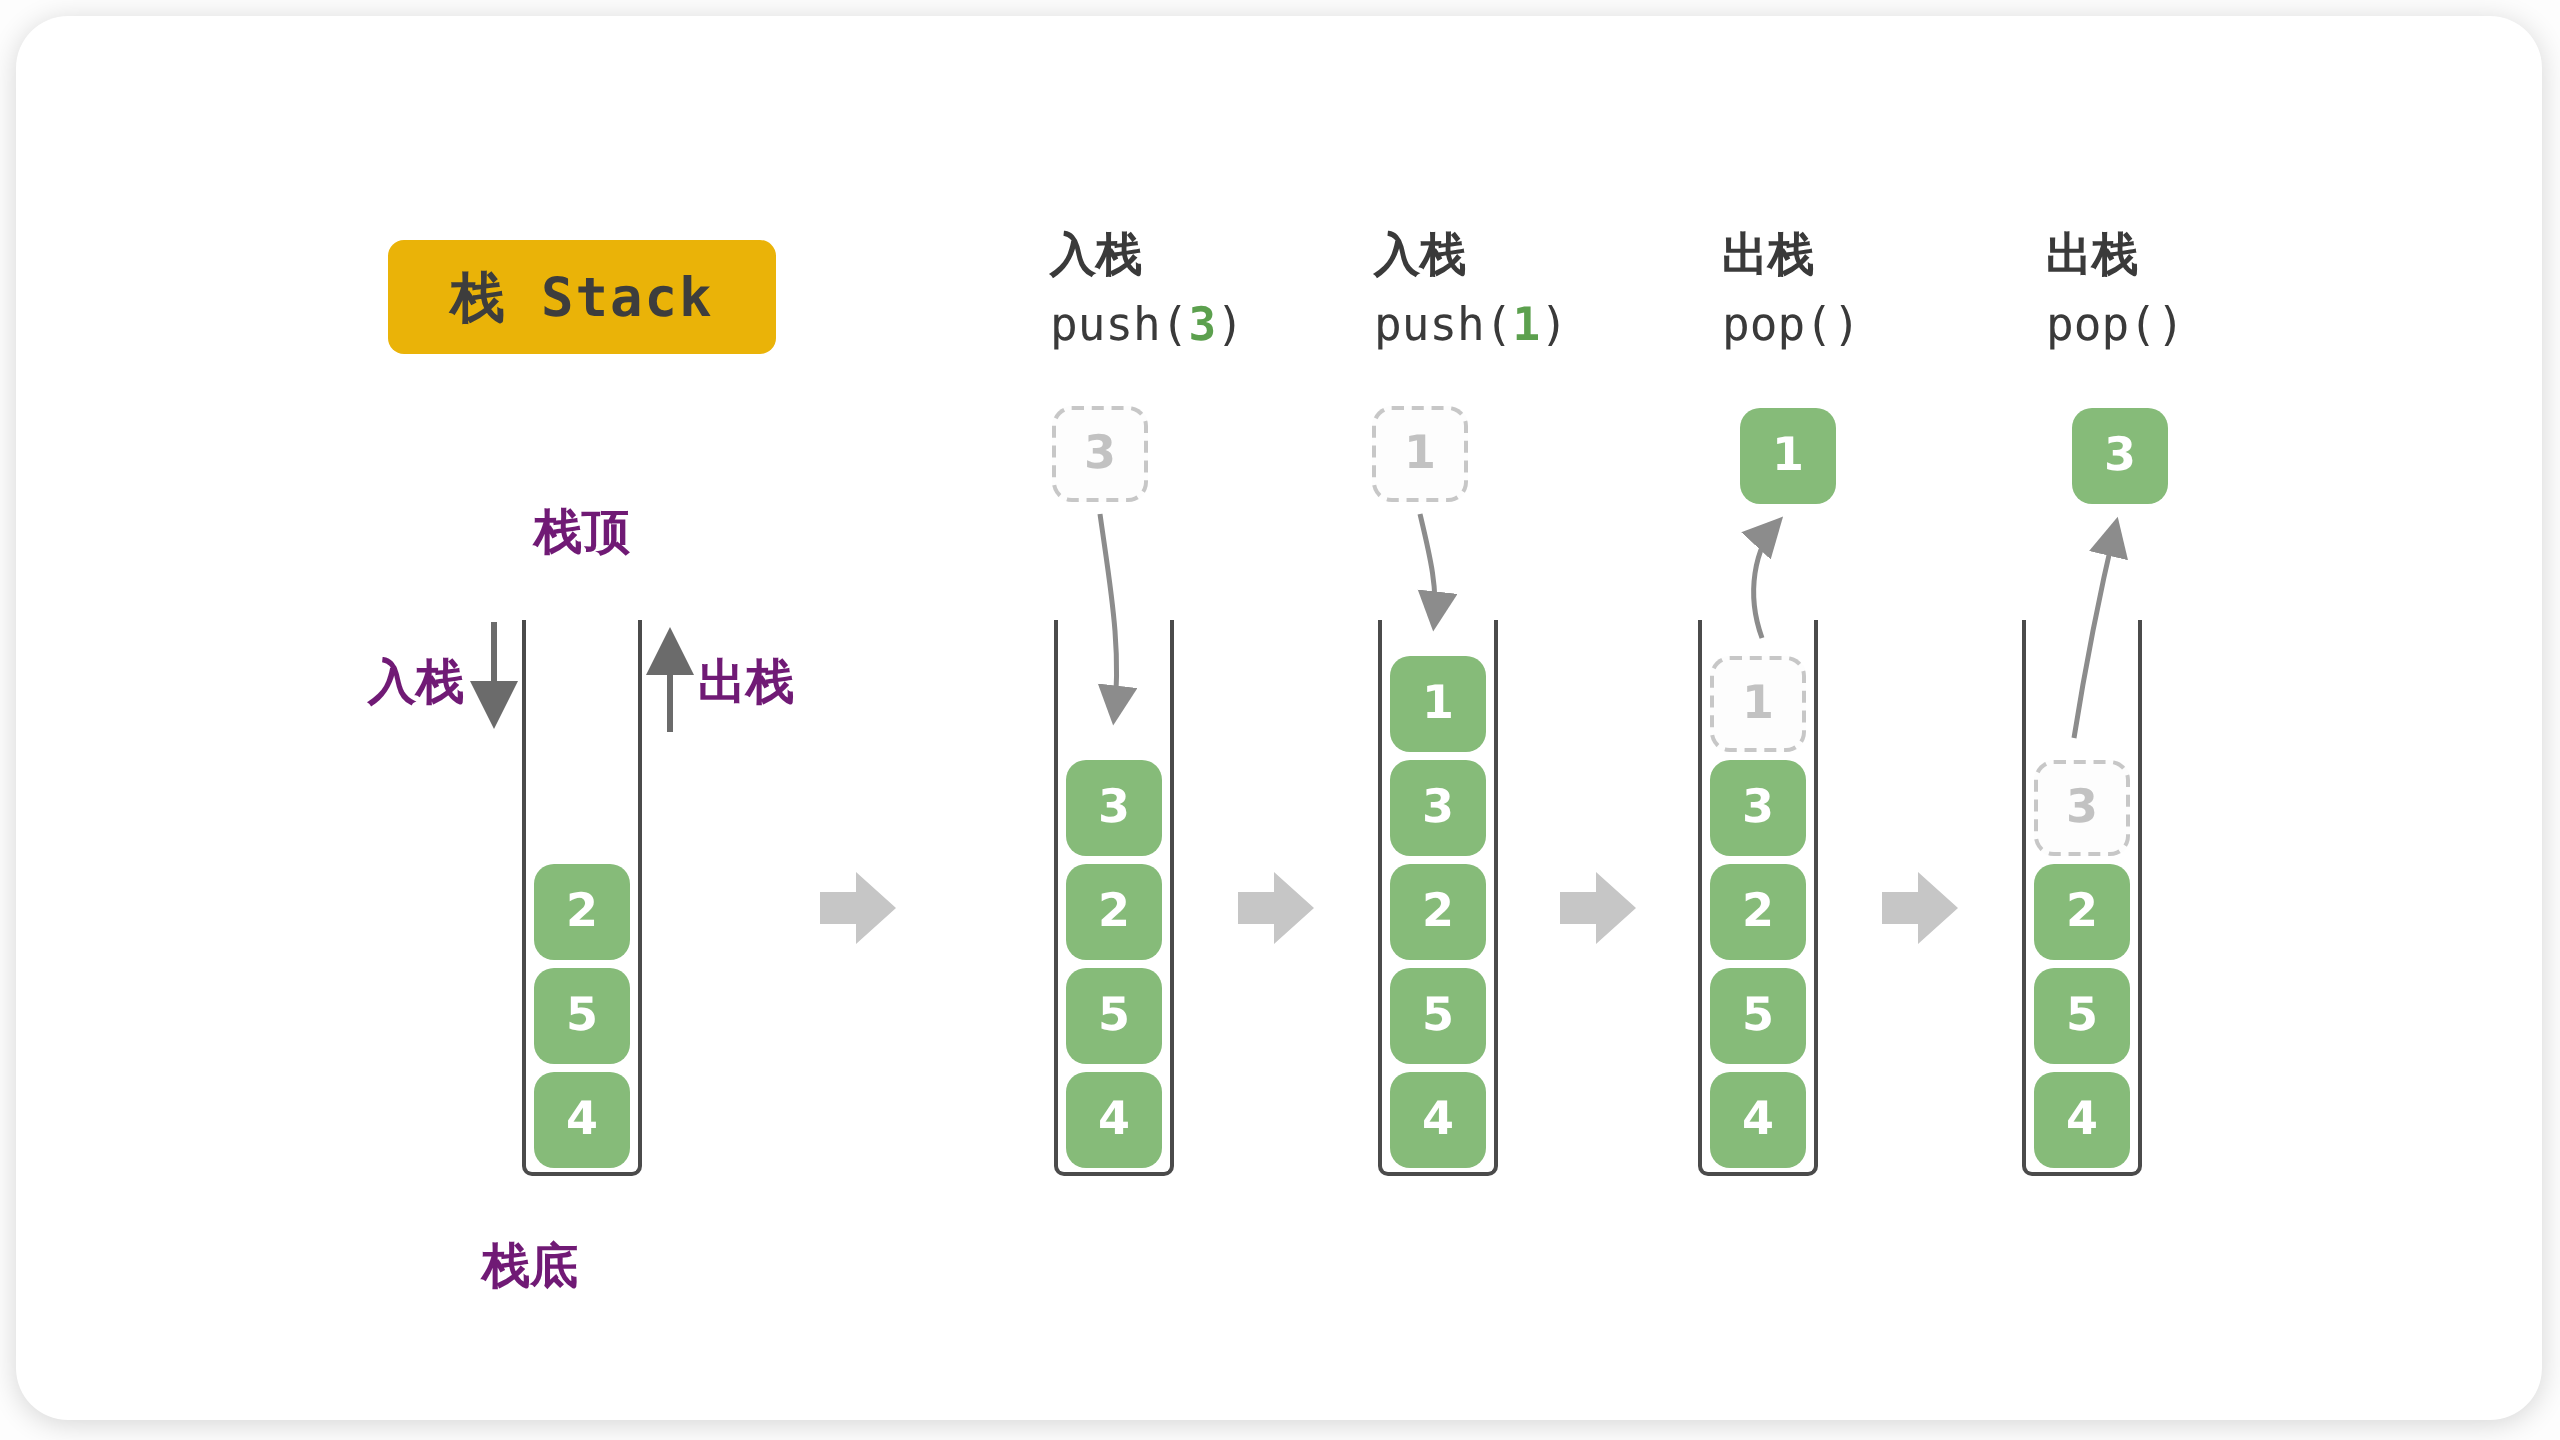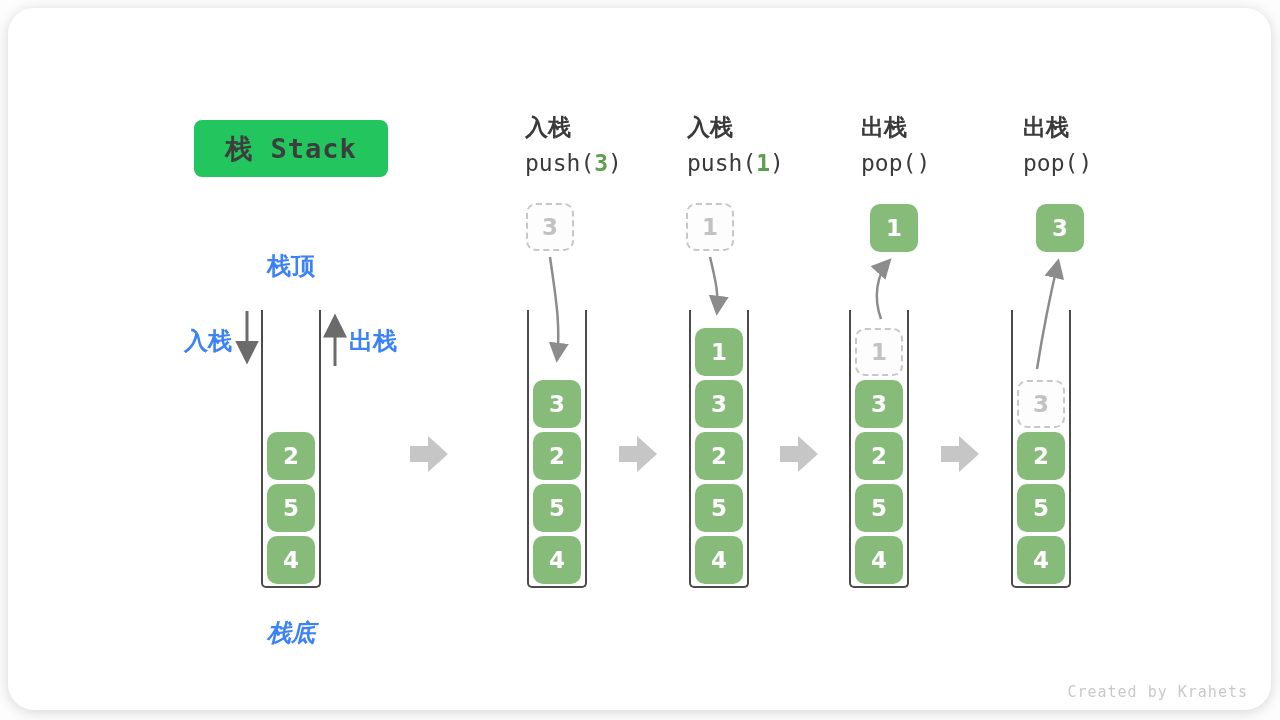--- a/index.html
+++ b/index.html
@@ -5,27 +5,27 @@
   html,body { margin:0; padding:0; background:#fdfdfd; }
   body { width:1280px; height:720px; position:relative; font-family:"DejaVu Sans", sans-serif; }
   .card {
     position:absolute; left:8px; top:8px; width:1263px; height:702px;
     background:#ffffff; border-radius:26px;
     box-shadow:0 2px 14px rgba(0,0,0,0.16);
     overflow:hidden;
   }
   .title-box {
     position:absolute; left:186px; top:112px; width:194px; height:57px;
-    background:#22c55e; border-radius:8px;
+    background:#eab308; border-radius:8px;
     display:flex; align-items:center; justify-content:center;
     font:700 27px "DejaVu Sans Mono", monospace; color:#3d3d3d; letter-spacing:1px;text-align:right;
   }
-  .label { position:absolute; font:700 24px "DejaVu Sans", sans-serif; color:#3b82f6; }
+  .label { position:absolute; font:700 24px "DejaVu Sans", sans-serif; color:#701a75; }
   #label-top    { left:233px; top:242px; width:100px; text-align:center; }
-  #label-bottom { left:233px; top:609px; width:100px; text-align:center;font-style:italic; }
+  #label-bottom { left:233px; top:609px; width:100px; text-align:left; }
   #label-push   { left:138px; top:317px; width:86px; text-align:right; }
   #label-pop    { left:341px; top:317px; width:86px; text-align:left; }
 
   .step-header { position:absolute; top:104px; }
   .step-header .op   { font:700 23px "DejaVu Sans", sans-serif; color:#3a3a3a; }
   .step-header .code { margin-top:7px; font:400 23px "DejaVu Sans Mono", monospace; color:#3a3a3a; white-space:nowrap;text-align:right; }
   .step-header .code .arg { color:#5ca04e; font-weight:700; }
   .h2 { left:517px; } .h3 { left:679px; } .h4 { left:853px; } .h5 { left:1015px; }
 
   .well {
@@ -139,14 +139,13 @@
     <path d="M702,249 C707,270 711,286 709,304" fill="none" stroke="#8c8c8c" stroke-width="2.5" marker-end="url(#ah-curve)"></path>
     <path d="M873,311 C865,289 869,266 881,253" fill="none" stroke="#8c8c8c" stroke-width="2.5" marker-end="url(#ah-curve)"></path>
     <path d="M1029,361 C1035,323 1042,288 1050,254" fill="none" stroke="#8c8c8c" stroke-width="2.5" marker-end="url(#ah-curve)"></path>
 
     <path d="M402,438 L420,438 L420,428 L440,446 L420,464 L420,454 L402,454 Z" fill="#c6c6c6"></path>
     <path d="M611,438 L629,438 L629,428 L649,446 L629,464 L629,454 L611,454 Z" fill="#c6c6c6"></path>
     <path d="M772,438 L790,438 L790,428 L810,446 L790,464 L790,454 L772,454 Z" fill="#c6c6c6"></path>
     <path d="M933,438 L951,438 L951,428 L971,446 L951,464 L951,454 L933,454 Z" fill="#c6c6c6"></path>
   </svg>
 
-  <div class="footer">Created by Krahets</div>
 </div>
 
 </body></html>

